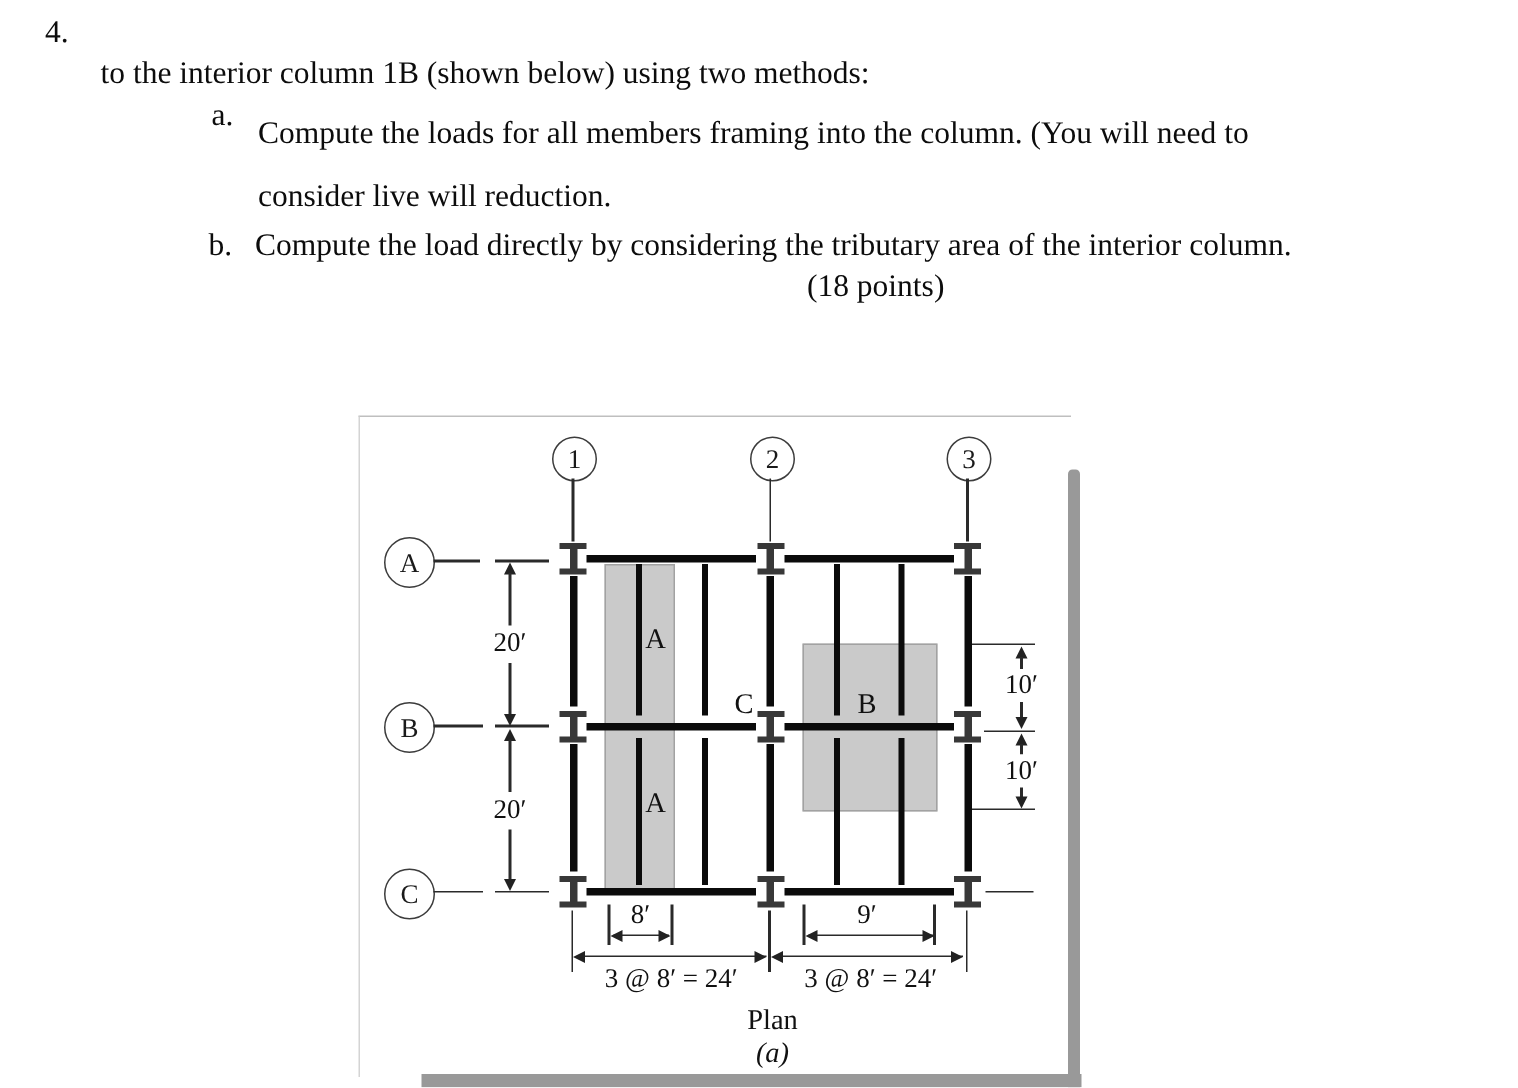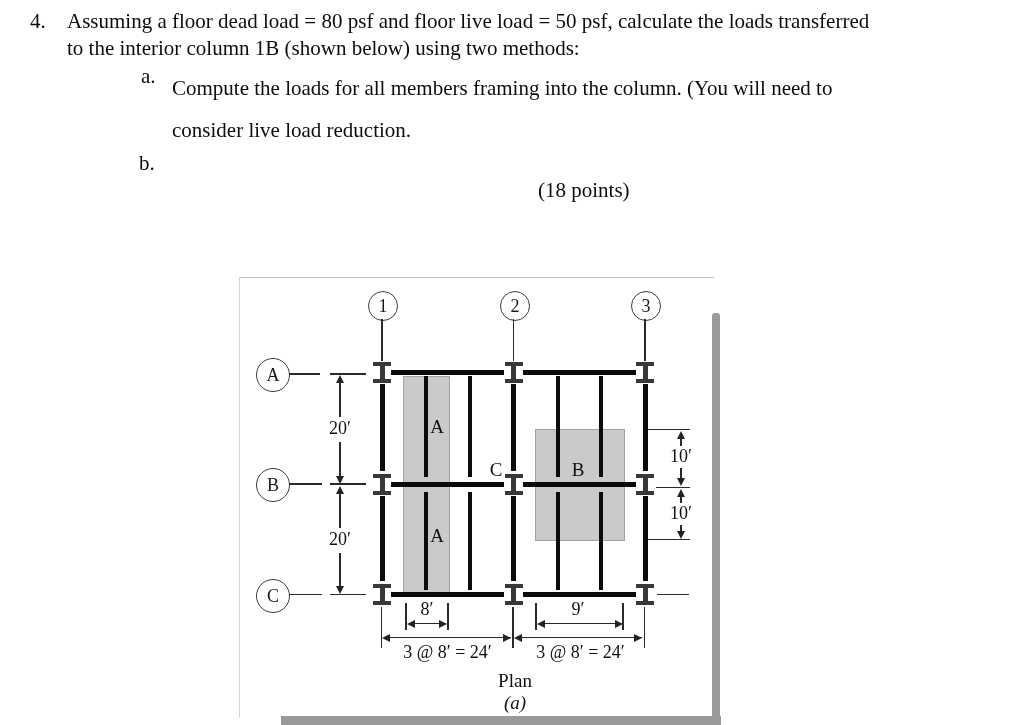--- a/index.html
+++ b/index.html
@@ -36,28 +36,28 @@
   .mlab{position:absolute;font-size:19px;text-align:center;background:transparent;color:#111;}
   .cap{position:absolute;font-size:19px;text-align:center;color:#111;}
   .ital{font-style:italic;}
 </style>
 </head>
 <body>
 
 <div id="canvas">
 
   <div class="tline" style="left:30px;top:9px">4.</div>
-  <div class="tline" style="left:67px;top:9px">Assuming a floor dead load = 80 psf and floor live load = 50 psf, calculate the loads transferred</div>
   <div class="tline" style="left:67px;top:36px">to the interior column 1B (shown below) using two methods:</div>
 
   <div class="tline" style="left:141px;top:64px">a.</div>
   <div class="tline" style="left:172px;top:76px">Compute the loads for all members framing into the column. (You will need to</div>
-  <div class="tline" style="left:172px;top:118px">consider live load reduction.</div>
+  <div class="tline" style="left:172px;top:118px">consider live will reduction.</div>
 
   <div class="tline" style="left:139px;top:151px">b.</div>
+  <div class="tline" style="left:170px;top:151px">Compute the load directly by considering the tributary area of the interior column.</div>
   <div class="tline" style="left:538px;top:178px">(18 points)</div>
 
   <div class="panel"></div>
   <div class="shadow" style="left:712px;top:313px;width:8px;height:412px;border-radius:3px 3px 0 0;"></div>
   <div class="shadow" style="left:281px;top:716px;width:440px;height:9px;"></div>
 
   <div class="shade" style="left:403px;top:376px;width:45px;height:216px;"></div>
   <div class="shade" style="left:535px;top:429px;width:88px;height:110px;"></div>
 
   <div class="gcir" style="left:368px;top:291px;width:28px;height:28px;">

